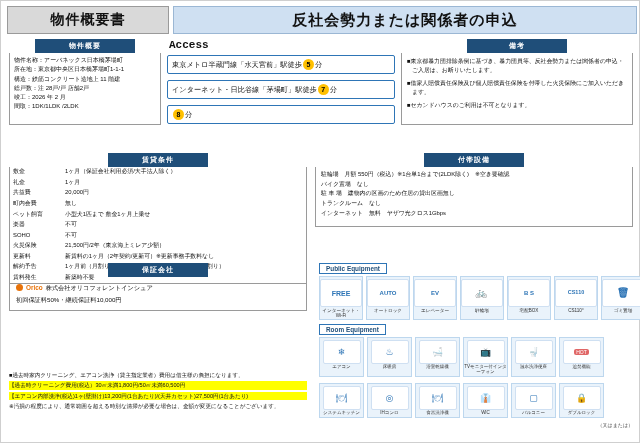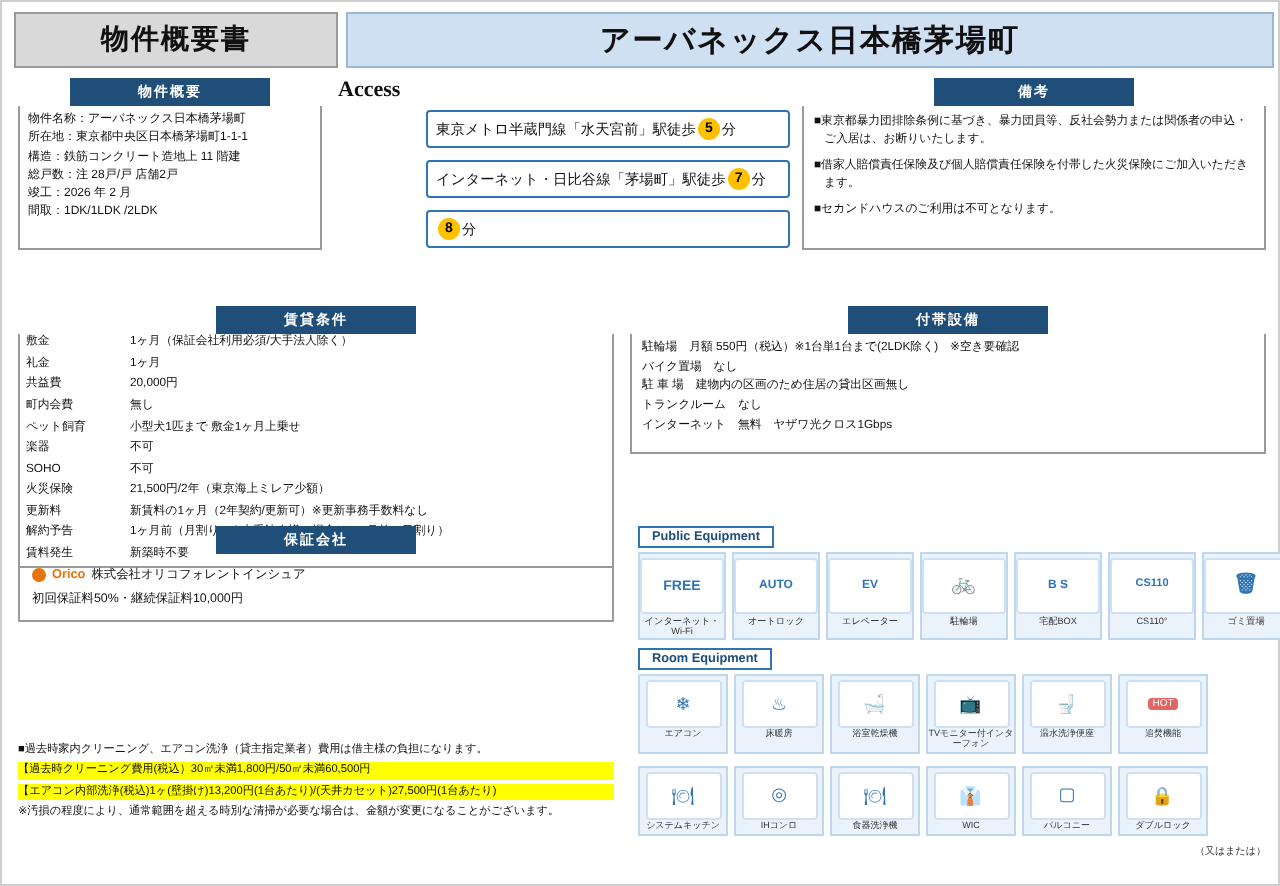--- a/index.html
+++ b/index.html
@@ -40,25 +40,25 @@
     border:1px solid #9a9a9a;border-top:none;padding:3px 4px;
     line-height:1.55;font-size:6px;width:100%;box-sizing:border-box;
     min-height:72px;background:#fff;
   }
   .lbl-box{
     width:100px;margin:0 auto;
   }
 
   
   .col-access{position:absolute;left:166px;top:38px;width:228px;}
-  .access-title{font-size:11px;font-weight:bold;font-family:Liberation Serif, serif;margin:0 0 4px 2px;}
+  .access-title{font-size:11px;font-weight:bold;font-family:Liberation Mono, monospace;margin:0 0 4px 2px;}
   .route{
     border:1px solid #2e75b6;background:#fff;border-radius:2px;
     padding:3px 4px;margin-bottom:6px;font-size:7.2px;
-    display:flex;align-items:center;margin-left:46px;
+    display:flex;align-items:center;
   }
   .badge{
     display:inline-block;background:#ffc000;color:#000;border-radius:50%;
     width:11px;height:11px;line-height:11px;text-align:center;font-size:7px;font-weight:bold;
     margin:0 1px;
   }
 
   
   .col-remarks{position:absolute;left:400px;top:38px;width:232px;}
   .remark-body{
@@ -126,21 +126,21 @@
   .hotbadge{background:#e06666;color:#fff;font-size:5px;padding:0 2px;border-radius:2px;}
   .freebadge{color:#2e75b6;font-weight:bold;font-size:7px;}
 </style>
 </head>
 <body>
 
 <div class="page">
 
   <div class="header">
     <div class="hdr-title">物件概要書</div>
-    <div class="hdr-main">アーバネックス日本橋茅場町</div>
+    <div class="hdr-main">反社会勢力または関係者の申込</div>
   </div>
 
   <div class="col-left">
     <div class="lbl-box">
       <div class="seclabel">物件概要</div>
     </div>
     <div class="outline-body">
       <div>物件名称：アーバネックス日本橋茅場町</div>
       <div>所在地：東京都中央区日本橋茅場町1-1-1</div>
       <div>構造：鉄筋コンクリート造地上 11 階建</div>

